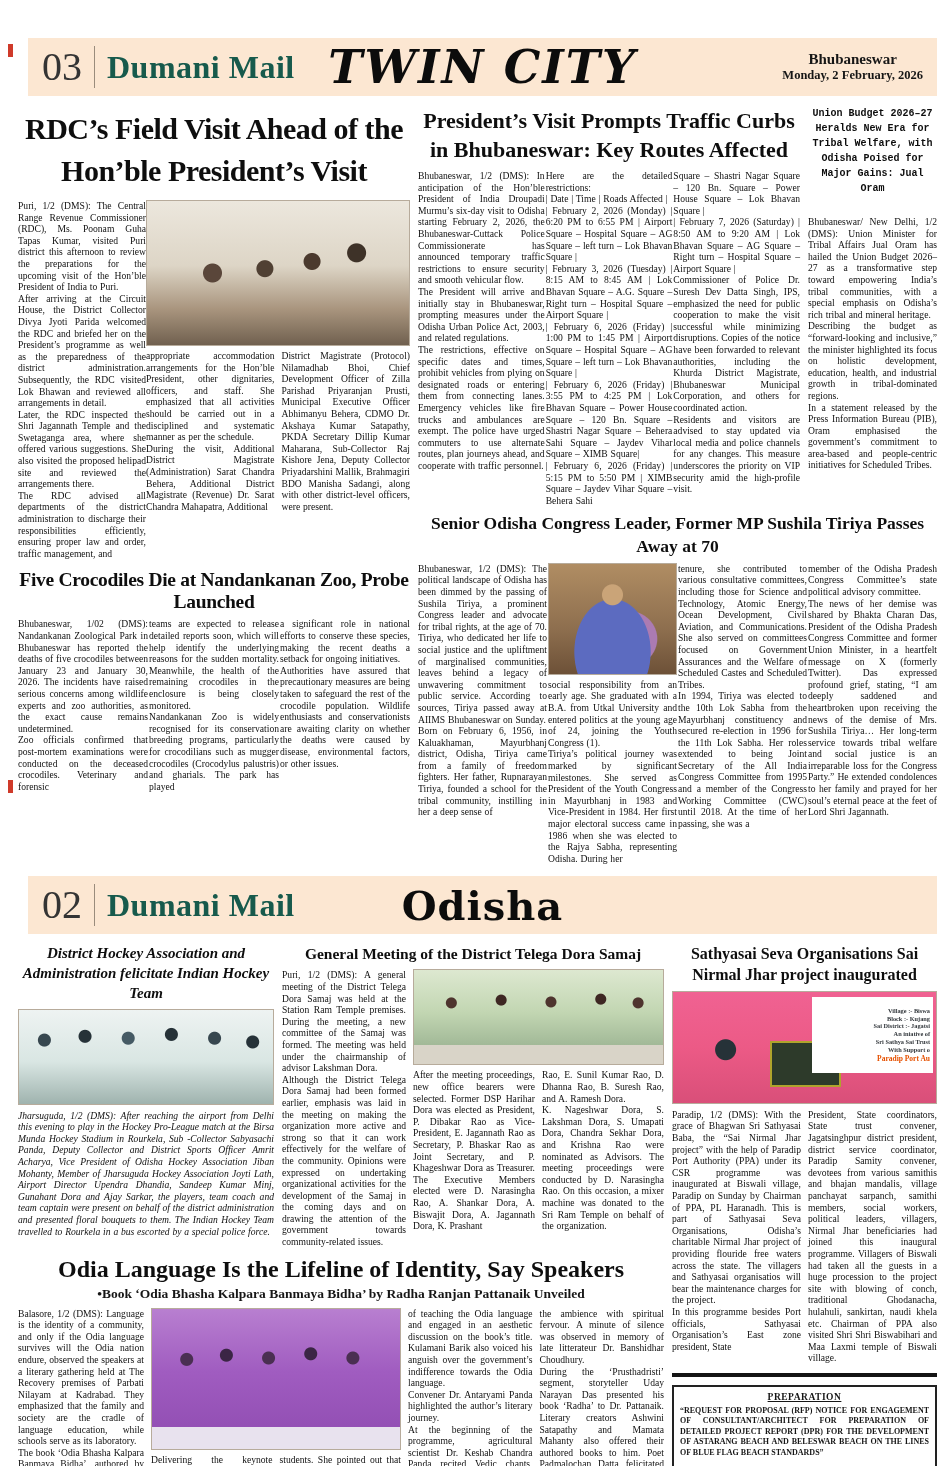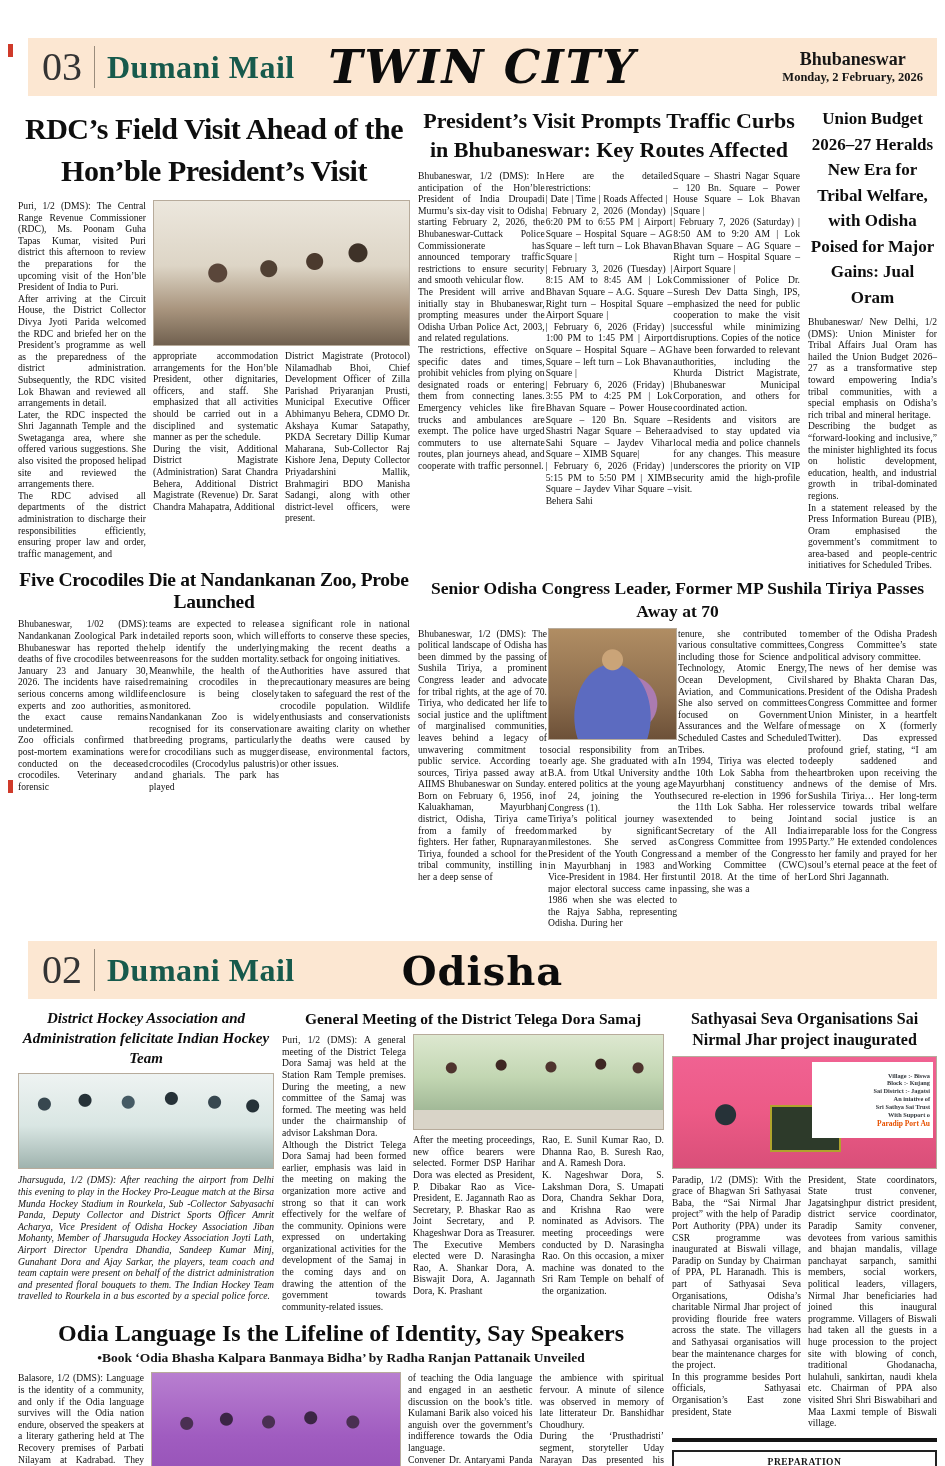--- a/index.html
+++ b/index.html
@@ -10,48 +10,48 @@
 
   
   .band { position:relative; background:#fce7d2; margin:0 8px 8px 28px; height:58px; display:flex; align-items:center; padding:2px 14px; }
   .band.first { margin-top:38px; }
   .band .pageno { font-size:40px; color:#343434; line-height:1; }
   .band .vrule { width:1px; height:42px; background:#9a8c7c; margin:0 12px; }
   .band .brand { font-size:32px; font-weight:bold; color:#175a4c; letter-spacing:0.5px; }
   .band .masthead { position:absolute; left:0; right:0; text-align:center; font-family:"DejaVu Serif","Liberation Serif",serif; font-weight:bold; font-style:italic; font-size:46px; letter-spacing:2px; color:#0c0c0c; }
   .band .masthead.plain { font-style:normal; font-size:40px; letter-spacing:1px; }
   .band .edition { margin-left:auto; text-align:center; font-weight:bold; z-index:1; }
-  .band .edition .city { font-size:18px; }
+  .band .edition .city { font-size:15px; }
   .band .edition .date { font-size:12.5px; }
 
   
   .main { display:flex; gap:8px; margin:4px 8px 0 18px; }
   .hl { font-weight:bold; text-align:center; color:#0e0e0e; }
   .h-rdc { font-size:30px; line-height:1.4; letter-spacing:-0.5px; margin:4px 0 8px; }
   .h-pres { font-size:22px; line-height:1.32; margin:2px 0 6px; }
-  .h-budget { font-size:17px; line-height:1.5; margin:2px 0 6px; }
+  .h-budget { font-size:10px; line-height:1.5; margin:2px 0 20px;font-family:Liberation Mono, monospace; }
   .h-tiriya { font-size:17.5px; line-height:1.3; margin:6px 0 5px; }
   .h-croc { font-size:19.5px; letter-spacing:-0.3px; margin:10px 0 5px; }
   .h-hockey { font-size:15px; line-height:1.32; margin:2px 0 5px; }
   .h-telega { font-size:15.5px; line-height:1.3; margin:2px 0 5px; }
   .h-sath { font-size:16px; line-height:1.3; margin:2px 0 5px; }
   .h-odia { font-size:24px; margin:8px 0 3px; }
   .sub { font-size:13.5px; font-weight:bold; text-align:center; margin-bottom:6px; }
 
   .ct { font-size:9.6px; line-height:1.21; text-align:justify; white-space:pre-line; color:#101010; word-spacing:0.4px; }
   .cols { display:flex; gap:1px; }
   .cols > div { flex:1; min-width:0; }
 
   
   .left-sec  { width:392px; flex:none; }
   .right-sec { flex:1; display:flex; flex-direction:column; }
   .right-top { display:flex; gap:8px; }
   .pres-art  { width:382px; flex:none; }
   .budget-art{ flex:1; min-width:0; }
-  .rdc-body  { display:flex; gap:7px; }
+  .rdc-body  { display:flex; gap:0; }
   .rdc-c1    { width:128px; flex:none; }
   .rdc-right { flex:1; min-width:0; }
   .rdc-cols  { display:flex; gap:7px; margin-top:4px; }
   .rdc-cols > div { flex:1; min-width:0; }
 
   
   .photo { width:100%; border:1px solid #b7ab9b; position:relative; overflow:hidden; }
   .ph-rdc { height:146px; background:
     radial-gradient(circle at 80% 36%, #3e3228 0 9px, transparent 10px),
     radial-gradient(circle at 63% 42%, #4b3a2e 0 8px, transparent 9px),

